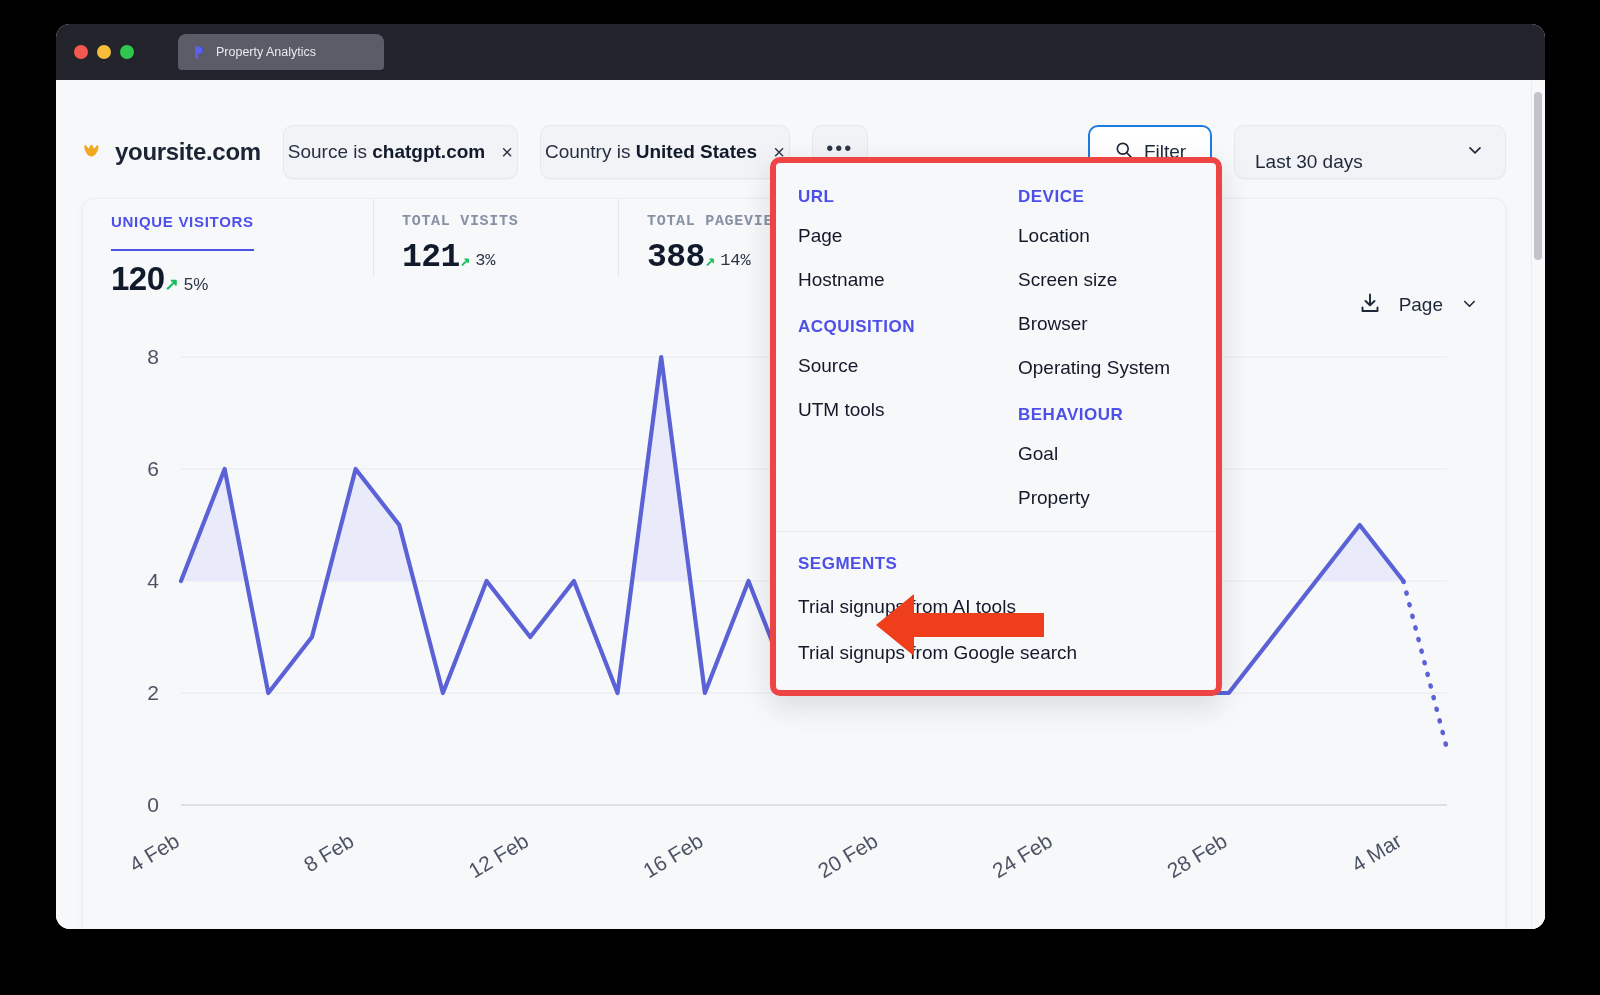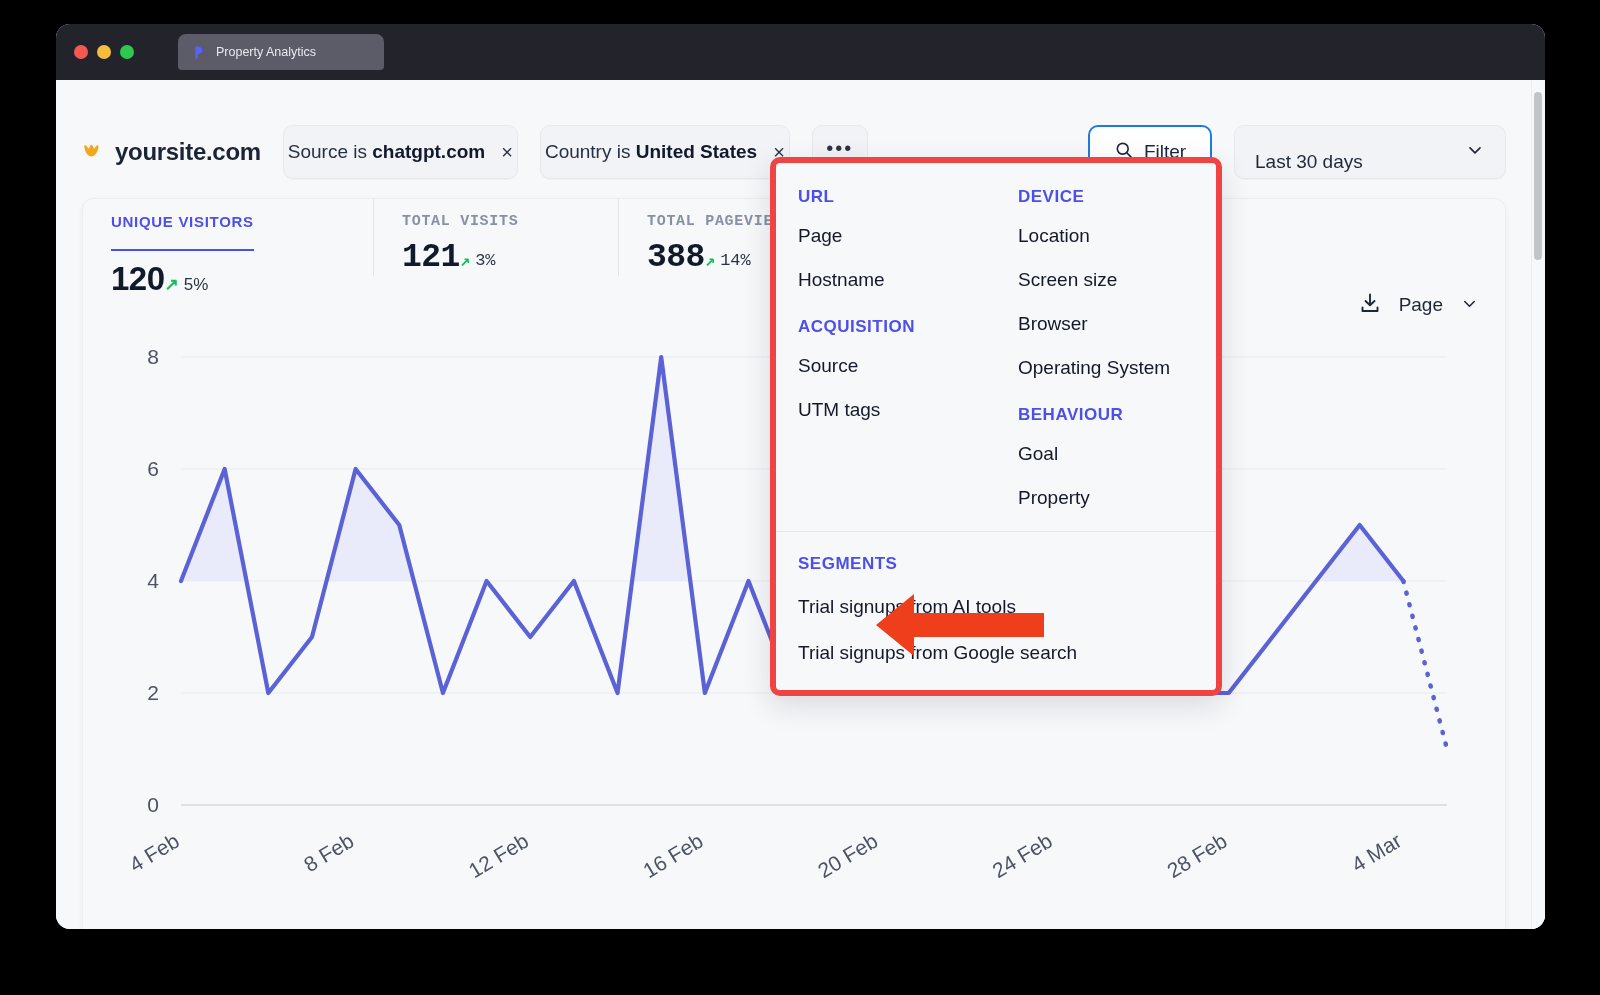--- a/index.html
+++ b/index.html
@@ -456,21 +456,21 @@
 
     <div id="dropdown">
       <div class="dd-cols">
 
         <div class="dd-col">
           <div class="dd-head">URL</div>
           <div class="dd-item">Page</div>
           <div class="dd-item">Hostname</div>
           <div class="dd-head spaced">ACQUISITION</div>
           <div class="dd-item">Source</div>
-          <div class="dd-item">UTM tags</div>
+          <div class="dd-item">UTM tools</div>
         </div>
 
         <div class="dd-col">
           <div class="dd-head">DEVICE</div>
           <div class="dd-item">Location</div>
           <div class="dd-item">Screen size</div>
           <div class="dd-item">Browser</div>
           <div class="dd-item">Operating System</div>
           <div class="dd-head spaced">BEHAVIOUR</div>
           <div class="dd-item">Goal</div>

